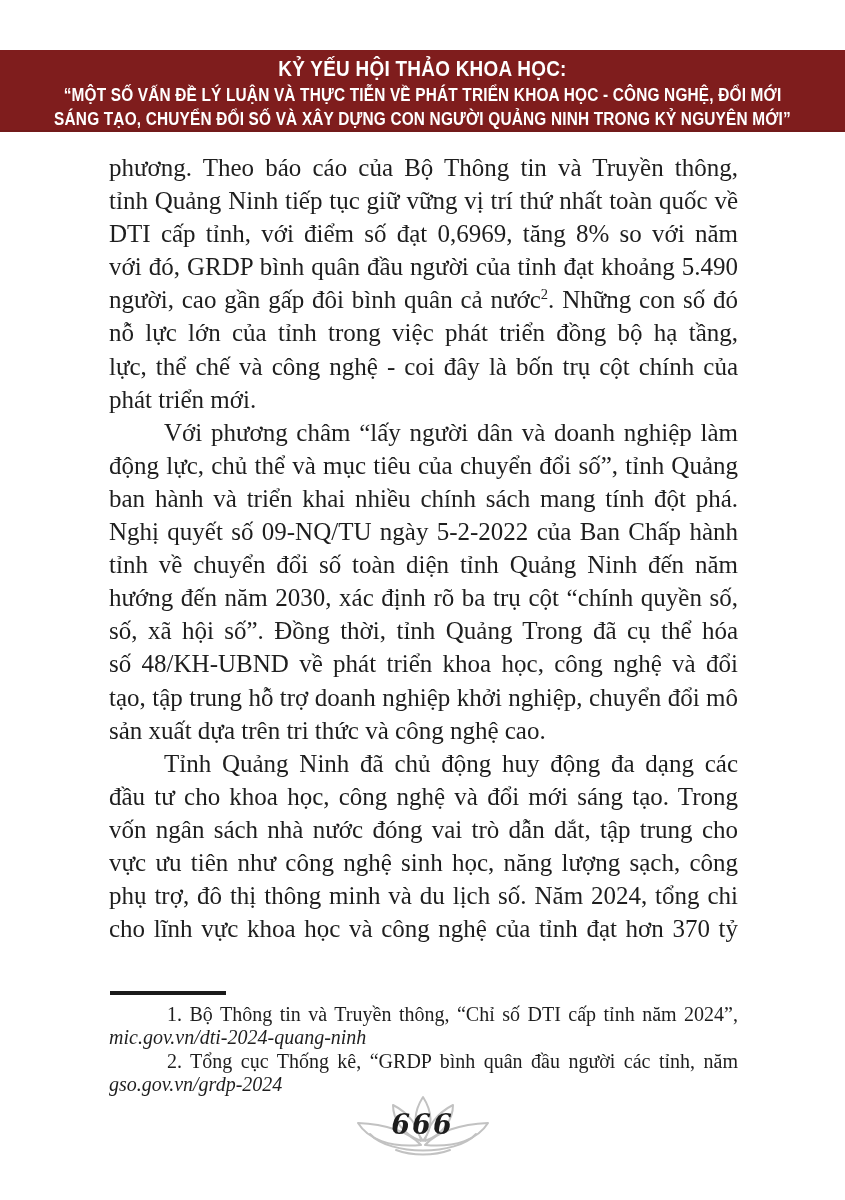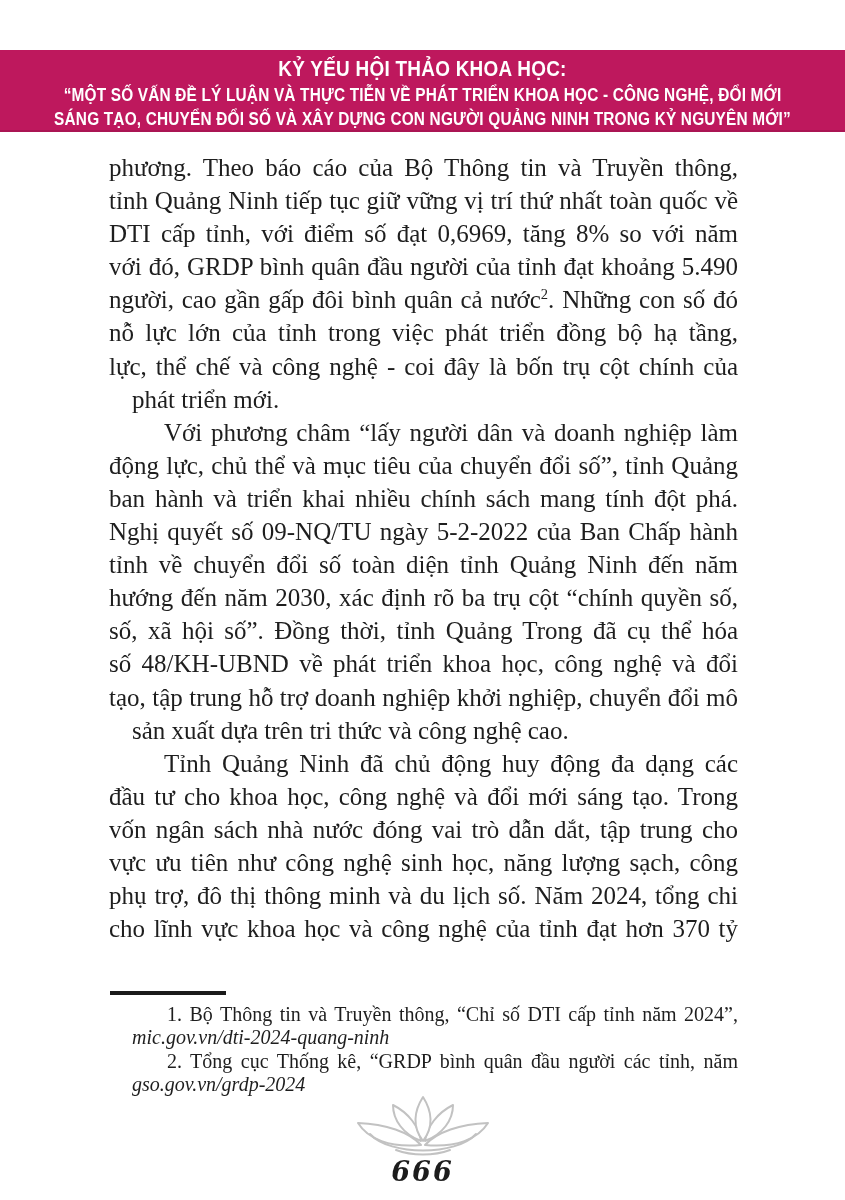--- a/index.html
+++ b/index.html
@@ -3,56 +3,56 @@
 <meta charset="utf-8">
 <style>
   html,body { margin:0; padding:0; background:#ffffff; }
   .page {
     position:relative; width:845px; height:1200px; background:#ffffff;
     font-family:"Liberation Serif","DejaVu Serif",serif; overflow:hidden;
   }
   
   .banner {
     position:absolute; top:50px; left:0; width:845px; height:82px;
-    background:#be185d; color:#ffffff; text-align:center;
+    background:#7f1d1d; color:#ffffff; text-align:center;
     font-family:"Liberation Sans","DejaVu Sans",sans-serif; font-weight:bold;
     box-shadow:inset 0 -2px 0 rgba(0,0,0,0.10);
   }
   .banner .bline { white-space:nowrap; transform:scaleX(0.88); transform-origin:50% 50%; }
   .banner .b1 { margin-top:5px; font-size:21.5px; line-height:28px; letter-spacing:0.3px; }
   .banner .b2, .banner .b3 { font-size:17.5px; line-height:24px; letter-spacing:0.2px; }
   
   .body-text {
     position:absolute; top:151px; left:109px; width:629px;
     font-size:25px; color:#1e1e1e;
   }
   .line {
     line-height:33.1px; height:33.1px; overflow:hidden;
     text-align:justify; text-align-last:justify;
   }
-  .line.nojust { text-align-last:left;margin-left:23px; }
+  .line.nojust { text-align-last:left; }
   .line.ind { padding-left:55px; }
   .line sup { font-size:0.58em; line-height:0; vertical-align:super; }
   .line .it { font-style:italic; }
   
   .fn-rule { position:absolute; top:991px; left:110px; width:116px; height:4px; background:#1a1a1a; }
   .fn-text {
     position:absolute; top:1003px; left:109px; width:629px;
     font-size:20px; color:#1e1e1e;
   }
   .fn-text .line { line-height:23.4px; height:23.4px; }
   .fn-text .line.ind { padding-left:58px; }
   
   .footer { position:absolute; top:1094px; left:0; width:845px; display:flex; justify-content:center; }
   .lotus-wrap { position:relative; width:170px; height:70px; }
   .lotus-wrap svg { position:absolute; top:0; left:0; }
   .page-number {
     position:absolute; top:15px; left:0; width:100%; text-align:center;
     font-family:"DejaVu Serif","Liberation Serif",serif;
-    font-weight:bold; font-style:italic; font-size:27px; letter-spacing:2px; color:#1c1c1c;margin-top:47px;
+    font-weight:bold; font-style:italic; font-size:27px; letter-spacing:2px; color:#1c1c1c;
   }
 </style>
 </head>
 <body>
 
 <div class="page">
 
   <div class="banner">
     <div class="bline b1">KỶ YẾU HỘI THẢO KHOA HỌC:</div>
     <div class="bline b2">“MỘT SỐ VẤN ĐỀ LÝ LUẬN VÀ THỰC TIỄN VỀ PHÁT TRIỂN KHOA HỌC - CÔNG NGHỆ, ĐỔI MỚI</div>

